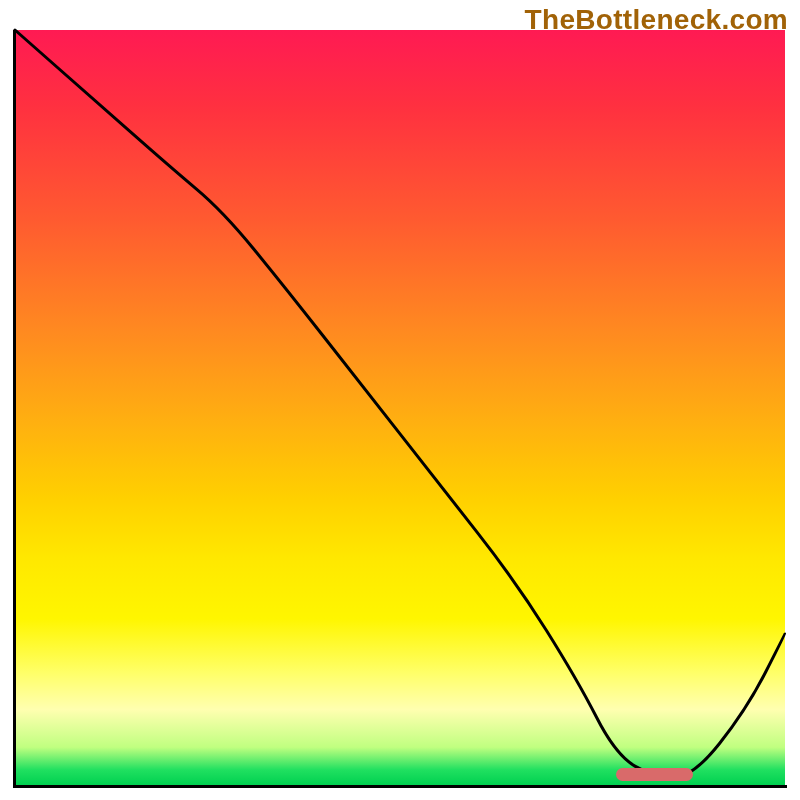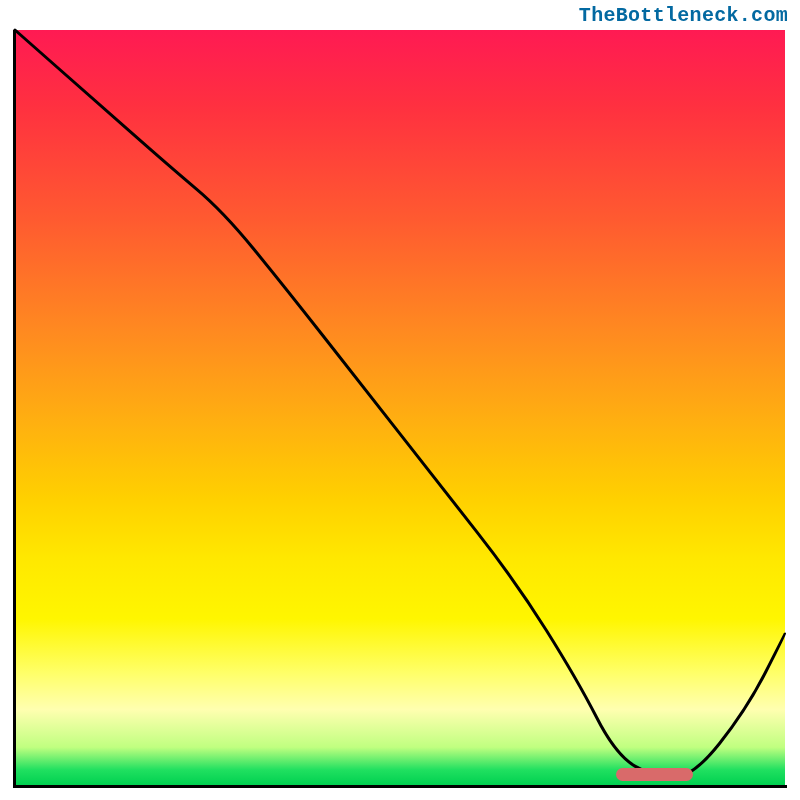--- a/index.html
+++ b/index.html
@@ -50,25 +50,25 @@
     left: 13px;
     top: 785px;
     width: 774px;
     height: 3px;
     background: #000;
   }
   .watermark {
     position: absolute;
     top: 4px;
     right: 12px;
-    font-family: Liberation Mono, monospace;
-    font-size: 20px;
+    font-family: Liberation Sans, sans-serif;
+    font-size: 28px;
     font-weight: bold;
     letter-spacing: 0.3px;
-    color: #0369a1;
+    color: #a16207;
   }
   svg.curve {
     position: absolute;
     left: 15px;
     top: 30px;
     width: 770px;
     height: 755px;
     overflow: visible;
   }
   .curve path {

